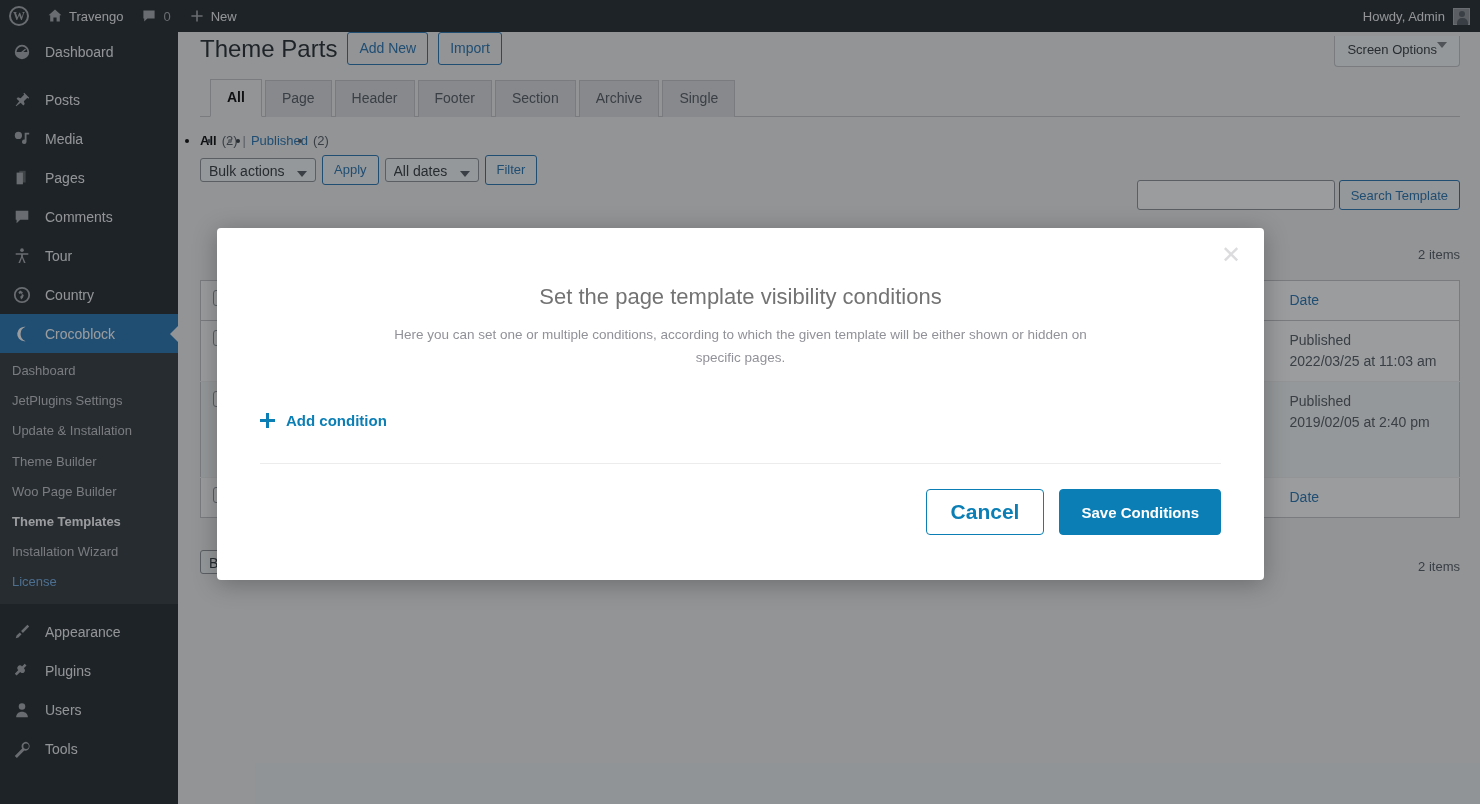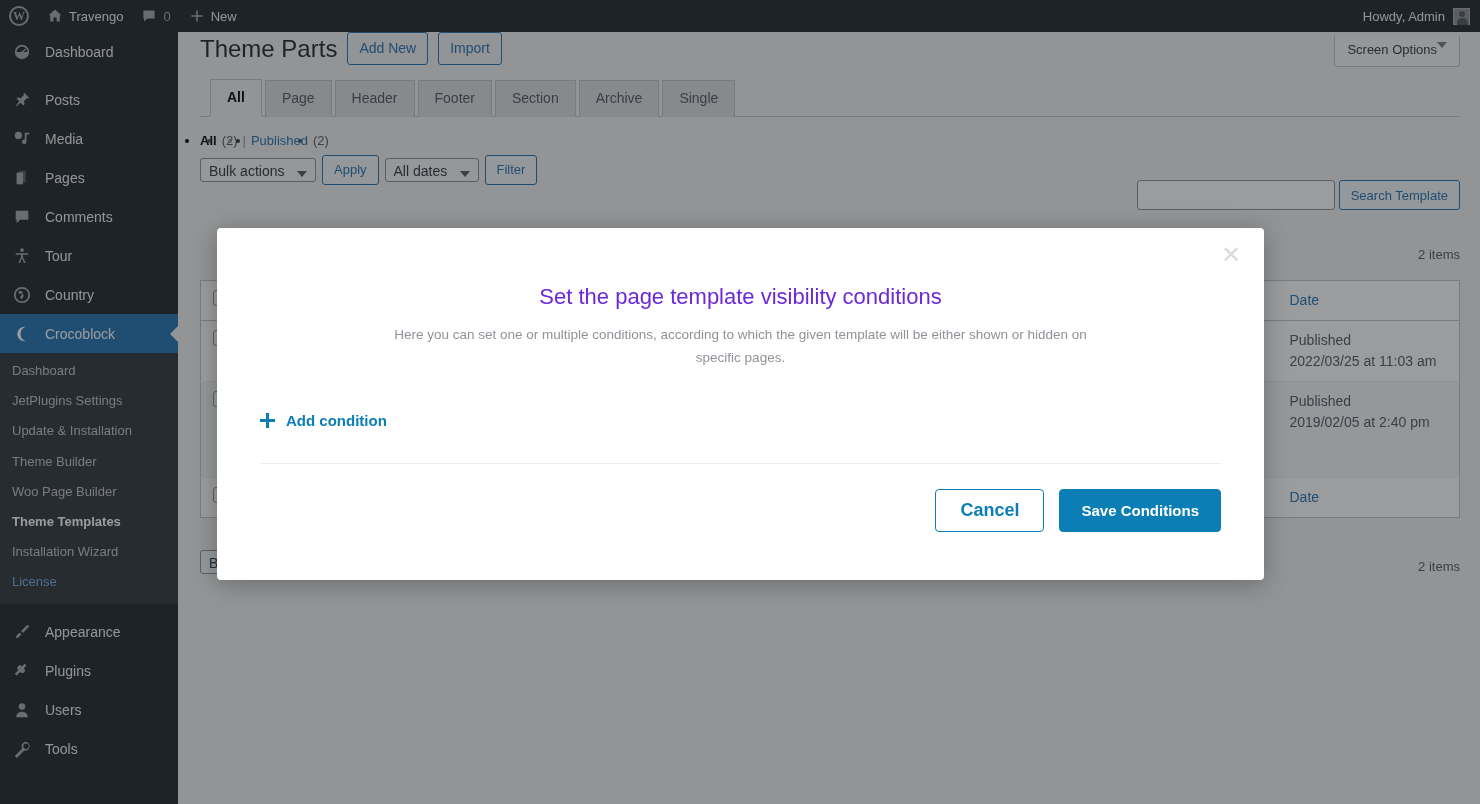--- a/index.html
+++ b/index.html
@@ -285,21 +285,21 @@
     position: absolute; right: 20px; top: 14px;
     width: 26px; height: 26px;
     display: flex; align-items: center; justify-content: center;
     color: #dcdcde; font-size: 24px; line-height: 1;
     font-family: "Liberation Sans", sans-serif;
     cursor: pointer;
   }
   .modal-title {
     text-align: center;
     font-size: 22px; font-weight: 400;
-    color: #6d28d9;
+    color: #737373;
     margin: 0; padding-top: 54px;
     line-height: 1.4;
   }
   .modal-desc {
     text-align: center;
     font-size: 13.5px; color: #919199;
     line-height: 1.75;
     margin: 10px auto 0;
     width: 700px;
   }
@@ -327,21 +327,21 @@
   .modal-actions {
     display: flex; justify-content: flex-end;
     gap: 15px; padding: 25px 43px 0;
   }
   .btn-cancel {
     background: #fff;
     border: 1px solid #0b7fb5;
     color: #0b7fb5;
     border-radius: 4px;
     padding: 10px 24px;
-    font-size: 18px; font-weight: 700;
+    font-size: 21px; font-weight: 700;
     font-family: inherit; cursor: pointer;
   }
   .btn-primary {
     background: #0b7fb5;
     border: 1px solid #0b7fb5;
     color: #fff;
     border-radius: 4px;
     padding: 10px 21px;
     font-size: 15px; font-weight: 700;
     font-family: inherit; cursor: pointer;

